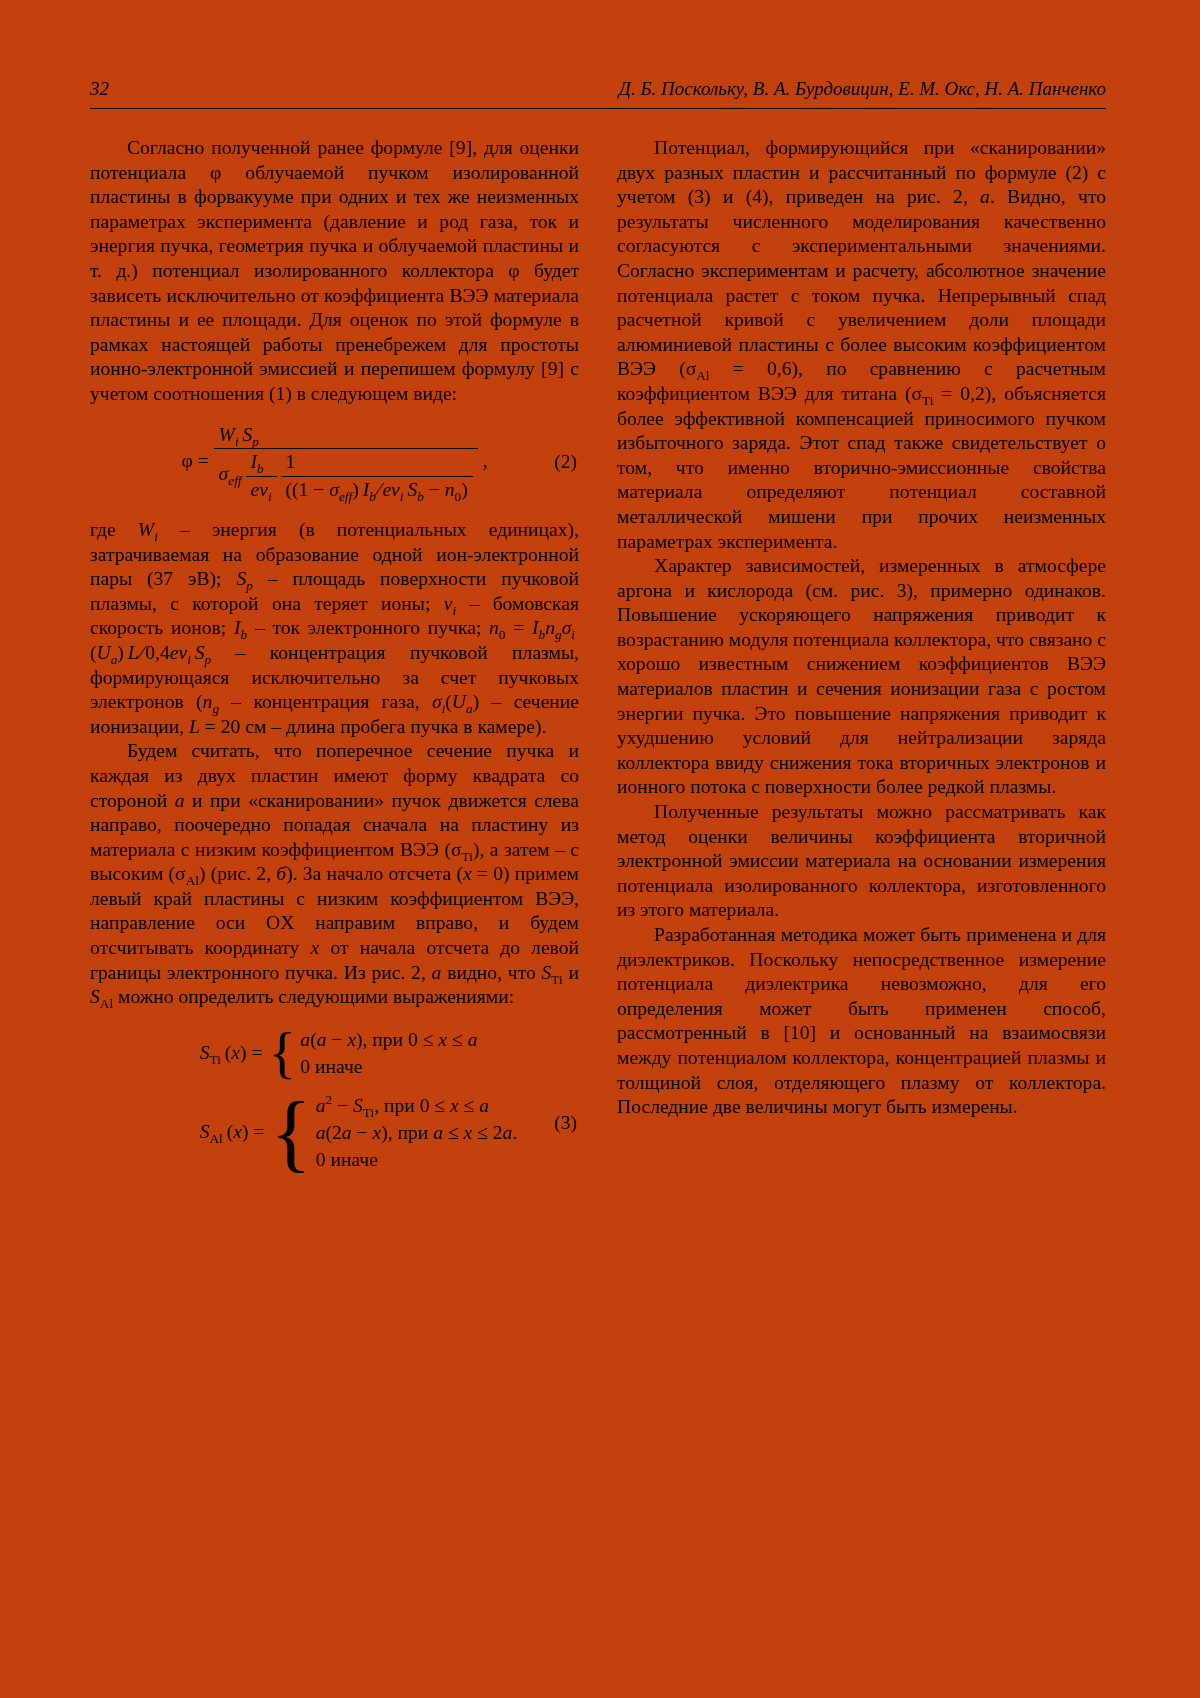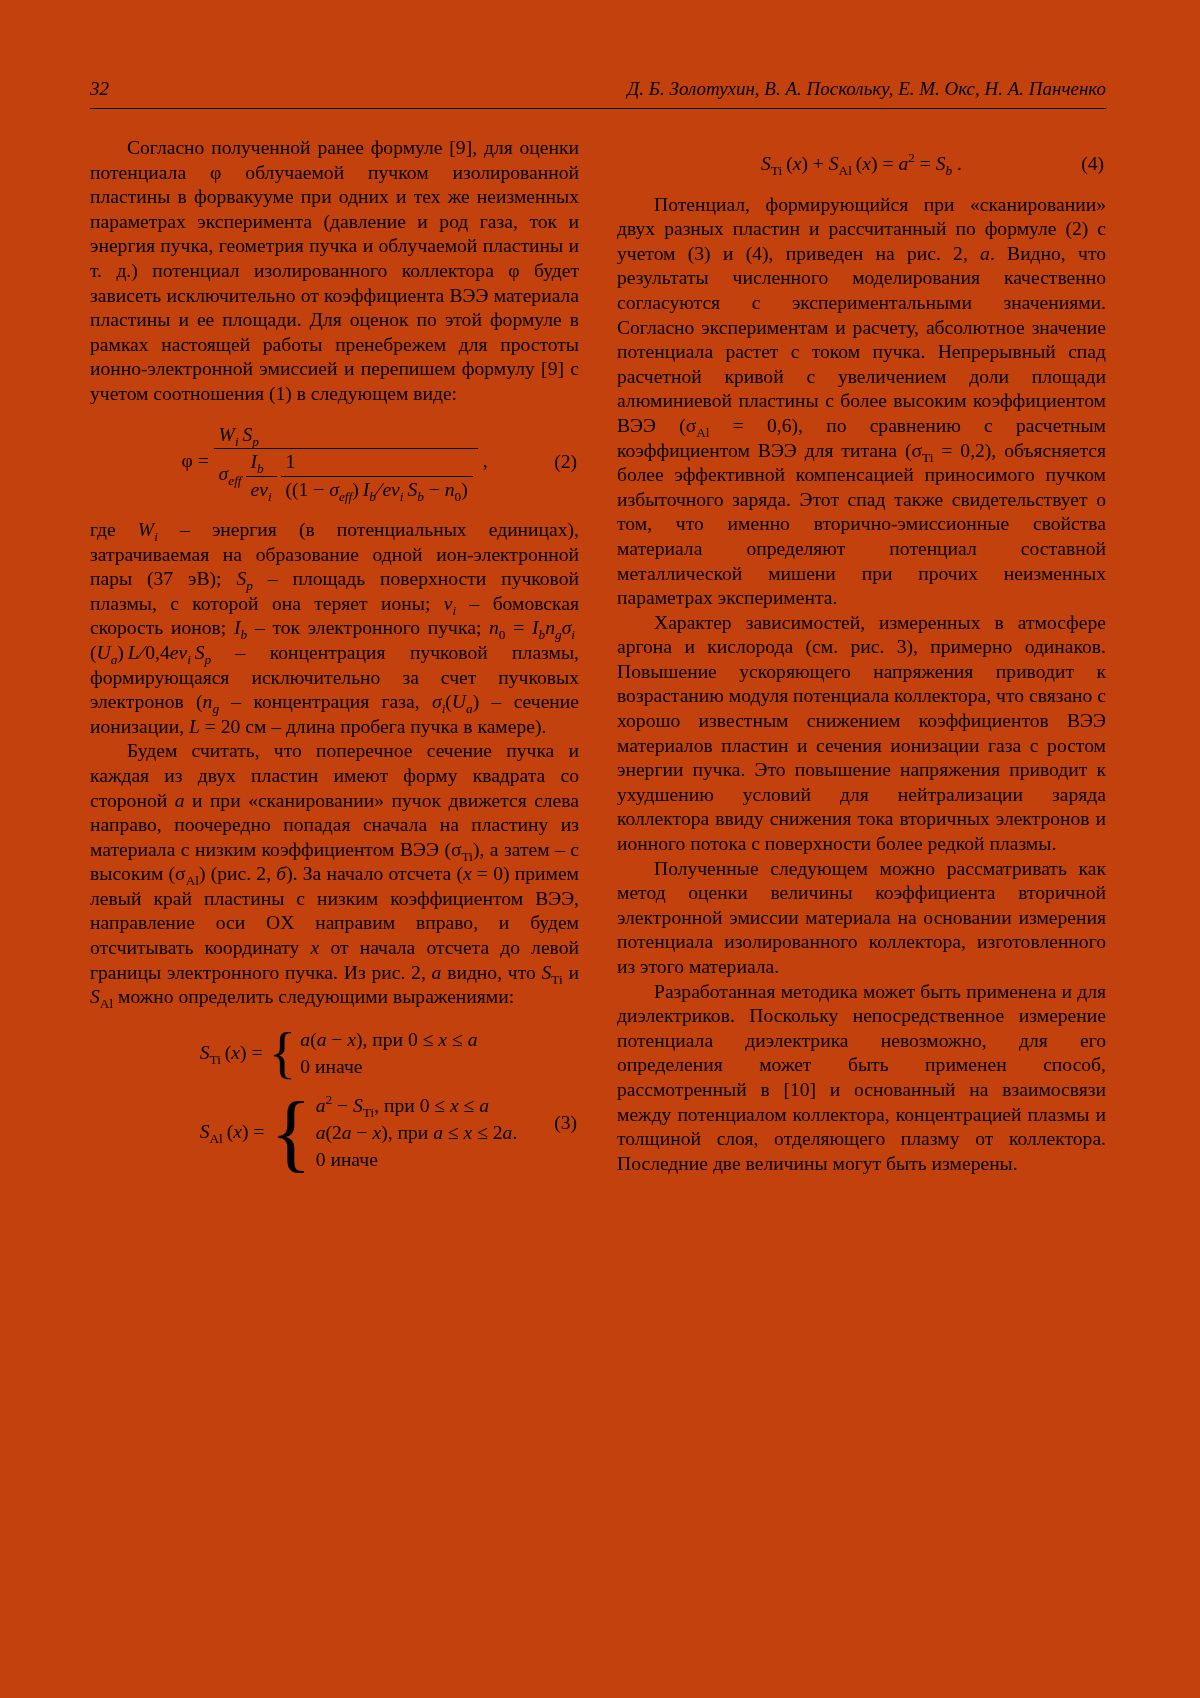--- a/index.html
+++ b/index.html
@@ -62,21 +62,21 @@
   .cases{display:inline-flex;flex-direction:column;align-items:flex-start;line-height:27px;text-align:left;}
   .eqwrap{white-space:nowrap;}
 </style>
 </head>
 <body>
 
 <div class="page">
 
   <div class="header">
     <span>32</span>
-    <span>Д. Б. Золотухин, В. А. Поскольку, Е. М. Окс, Н. А. Панченко</span>
+    <span>Д. Б. Поскольку, В. А. Бурдовицин, Е. М. Окс, Н. А. Панченко</span>
   </div>
   <div class="rule"></div>
 
   <div class="columns">
 
     <div class="col">
       <p>Согласно полученной ранее формуле [9], для оценки потенциала φ облучаемой пучком изолированной пластины в форвакууме при одних и тех же неизменных параметрах эксперимента (давление и род газа, ток и энергия пучка, геометрия пучка и облучаемой пластины и т. д.) потенциал изолированного коллектора φ будет зависеть исключительно от коэффициента ВЭЭ материала пластины и ее площади. Для оценок по этой формуле в рамках настоящей работы пренебрежем для простоты ионно-электронной эмиссией и перепишем формулу [9] с учетом соотношения (1) в следующем виде:</p>
       <div class="equation">
         <span class="eq-body">φ = <span class="frac"><span class="num"><i>W<sub>i</sub></i> <i>S<sub>p</sub></i></span><span class="den"><i>σ</i><sub><i>eff</i></sub> <span class="frac"><span class="num"><i>I<sub>b</sub></i></span><span class="den"><i>ev<sub>i</sub></i></span></span> <span class="frac"><span class="num">1</span><span class="den">((1 − <i>σ</i><sub><i>eff</i></sub>) <i>I<sub>b</sub></i> ⁄ <i>ev<sub>i</sub></i> <i>S<sub>b</sub></i> − <i>n</i><sub>0</sub>)</span></span></span></span> ,</span>
         <span class="eq-no">(2)</span>
@@ -101,24 +101,20 @@
                   <span><i>a</i>(2<i>a</i> − <i>x</i>), при <i>a</i> ≤ <i>x</i> ≤ 2<i>a</i>.</span>
                   <span>0 иначе</span>
                 </span>
               </span>
             </span></span>
         <span class="eq-no">(3)</span>
       </div>
     </div>
 
     <div class="col">
-      <div class="equation">
-        <span class="eq-body"><span class="eqwrap"><i>S</i><sub>Ti</sub> (<i>x</i>) + <i>S</i><sub>Al</sub> (<i>x</i>) = <i>a</i><sup>2</sup> = <i>S<sub>b</sub></i> .</span></span>
-        <span class="eq-no">(4)</span>
-      </div>
       <p>Потенциал, формирующийся при «сканировании» двух разных пластин и рассчитанный по формуле (2) с учетом (3) и (4), приведен на рис. 2, <i>а</i>. Видно, что результаты численного моделирования качественно согласуются с экспериментальными значениями. Согласно экспериментам и расчету, абсолютное значение потенциала растет с током пучка. Непрерывный спад расчетной кривой с увеличением доли площади алюминиевой пластины с более высоким коэффициентом ВЭЭ (σ<sub>Al</sub> = 0,6), по сравнению с расчетным коэффициентом ВЭЭ для титана (σ<sub>Ti</sub> = 0,2), объясняется более эффективной компенсацией приносимого пучком избыточного заряда. Этот спад также свидетельствует о том, что именно вторично-эмиссионные свойства материала определяют потенциал составной металлической мишени при прочих неизменных параметрах эксперимента.</p>
       <p>Характер зависимостей, измеренных в атмосфере аргона и кислорода (см. рис. 3), примерно одинаков. Повышение ускоряющего напряжения приводит к возрастанию модуля потенциала коллектора, что связано с хорошо известным снижением коэффициентов ВЭЭ материалов пластин и сечения ионизации газа с ростом энергии пучка. Это повышение напряжения приводит к ухудшению условий для нейтрализации заряда коллектора ввиду снижения тока вторичных электронов и ионного потока с поверхности более редкой плазмы.</p>
-      <p>Полученные следующем можно рассматривать как метод оценки величины коэффициента вторичной электронной эмиссии материала на основании измерения потенциала изолированного коллектора, изготовленного из этого материала.</p>
+      <p>Полученные результаты можно рассматривать как метод оценки величины коэффициента вторичной электронной эмиссии материала на основании измерения потенциала изолированного коллектора, изготовленного из этого материала.</p>
       <p>Разработанная методика может быть применена и для диэлектриков. Поскольку непосредственное измерение потенциала диэлектрика невозможно, для его определения может быть применен способ, рассмотренный в [10] и основанный на взаимосвязи между потенциалом коллектора, концентрацией плазмы и толщиной слоя, отделяющего плазму от коллектора. Последние две величины могут быть измерены.</p>
     </div>
 
   </div>
 </div>
 
 </body></html>

